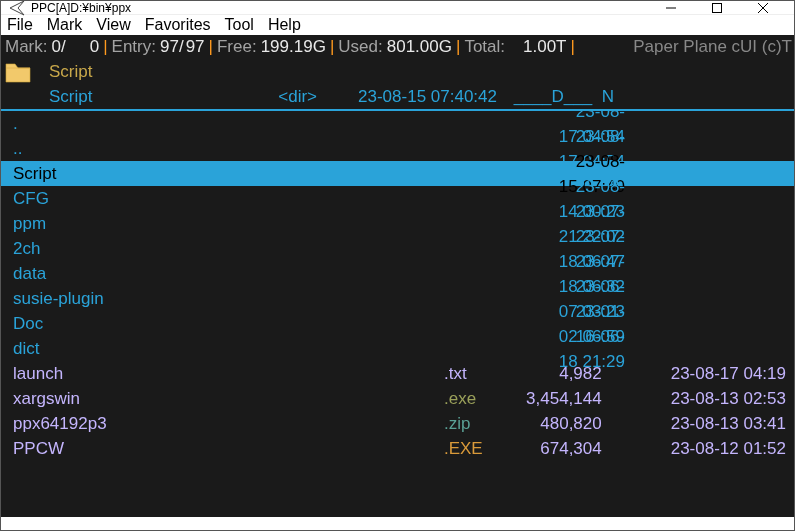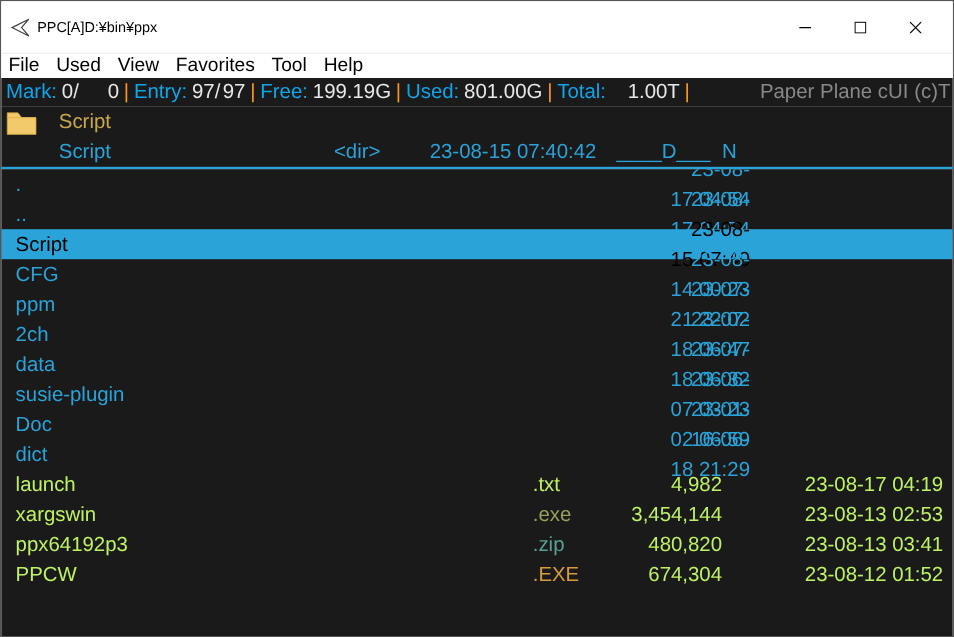--- a/index.html
+++ b/index.html
@@ -6,21 +6,21 @@
   body {
     font-family: "Segoe UI", Arial, sans-serif;
     font-size: 14px;
     background: #fff;
     width: 795px;
     height: 531px;
     overflow: hidden;
     border: 1px solid #555;
   }
   .titlebar {
-    height: 44px;
+    height: 14px;
     background: #fff;
     display: flex;
     align-items: center;
     padding: 0 8px;
     border-bottom: 1px solid #eee;
   }
   .titlebar-icon {
     width: 16px; height: 16px; margin-right: 6px;
     display: inline-block;
   }
@@ -45,21 +45,21 @@
     height: 24px;
     background: #1a1a1a;
     display: flex;
     align-items: center;
     font-size: 17px;
     font-family: "Segoe UI", sans-serif;
     white-space: nowrap;
     overflow: hidden;
   }
   .stat-group { display: flex; align-items: baseline; padding: 0 4px; }
-  .stat-label { color: #0ea5e9; }
+  .stat-label { color: #a3a3a3; }
   .stat-value { color: #e8e8e8; margin-left: 4px; }
   .stat-sep { color: #ff9a1f; }
   .brand { color: #888; margin-left: auto; padding-right: 2px; }
   .header-block {
     background: #1a1a1a;
     border-bottom: 2px solid #2aa3d9;
   }
   .header-row {
     display: flex;
     align-items: center;
@@ -89,21 +89,21 @@
     align-items: center;
     padding: 0 8px 0 12px;
   }
   .row.selected { background: #2aa3d9; }
   .row.selected .c-name, .row.selected .c-ext, .row.selected .c-size, .row.selected .c-date { color: #000 !important; }
   .c-name { width: 448px; overflow: hidden; white-space: nowrap; }
   .c-ext { width: 56px; text-align: left; }
   .c-size { width: 108px; text-align: right; }
   .c-date { width: 150px; text-align: right; margin-left: 40px; }
   .clr-blue { color: #2aa3d9; }
-  .clr-white { color: #bef264; }
+  .clr-white { color: #c4b5fd; }
   .clr-olive { color: #9aa05a; }
   .clr-teal { color: #5aa095; }
   .clr-orange { color: #d99a3a; }
 </style>
 </head>
 <body>
 
 <div class="titlebar">
   <span class="titlebar-icon">
     <svg viewBox="0 0 16 16" width="16" height="16">
@@ -126,21 +126,21 @@
       <svg width="10" height="10">
           <line x1="0" y1="0" x2="10" y2="10" stroke="#000" stroke-width="1"></line>
           <line x1="10" y1="0" x2="0" y2="10" stroke="#000" stroke-width="1"></line>
         </svg>
     </div>
   </div>
 </div>
 
 <div class="menubar">
   <span class="menu-item">File</span>
-  <span class="menu-item">Used</span>
+  <span class="menu-item">Mark</span>
   <span class="menu-item">View</span>
   <span class="menu-item">Favorites</span>
   <span class="menu-item">Tool</span>
   <span class="menu-item">Help</span>
 </div>
 
 <div class="statusbar">
   <span class="stat-group">
     <span class="stat-label">Mark:</span>
     <span class="stat-value">0/</span>

